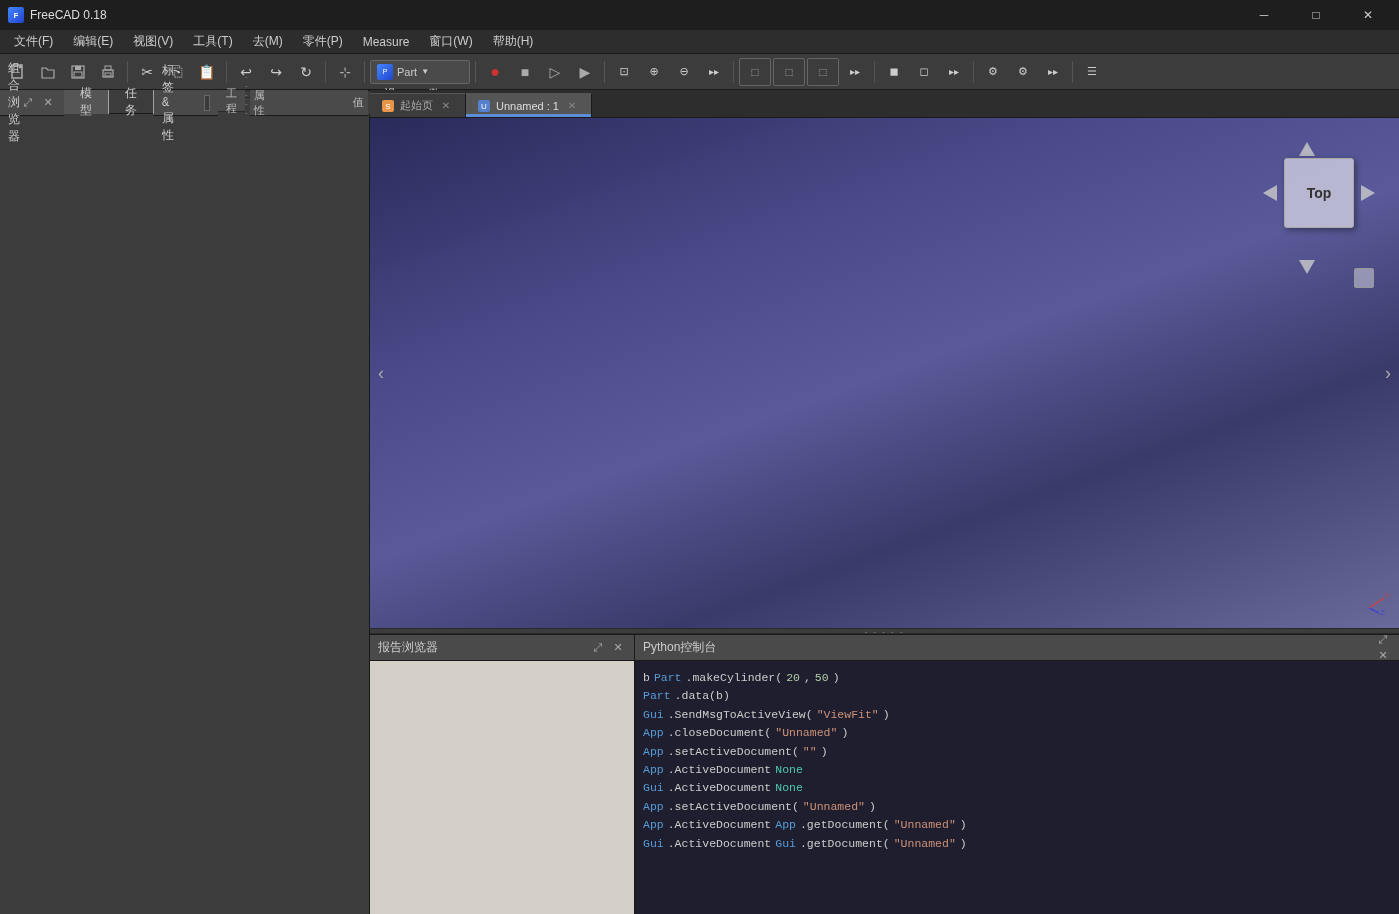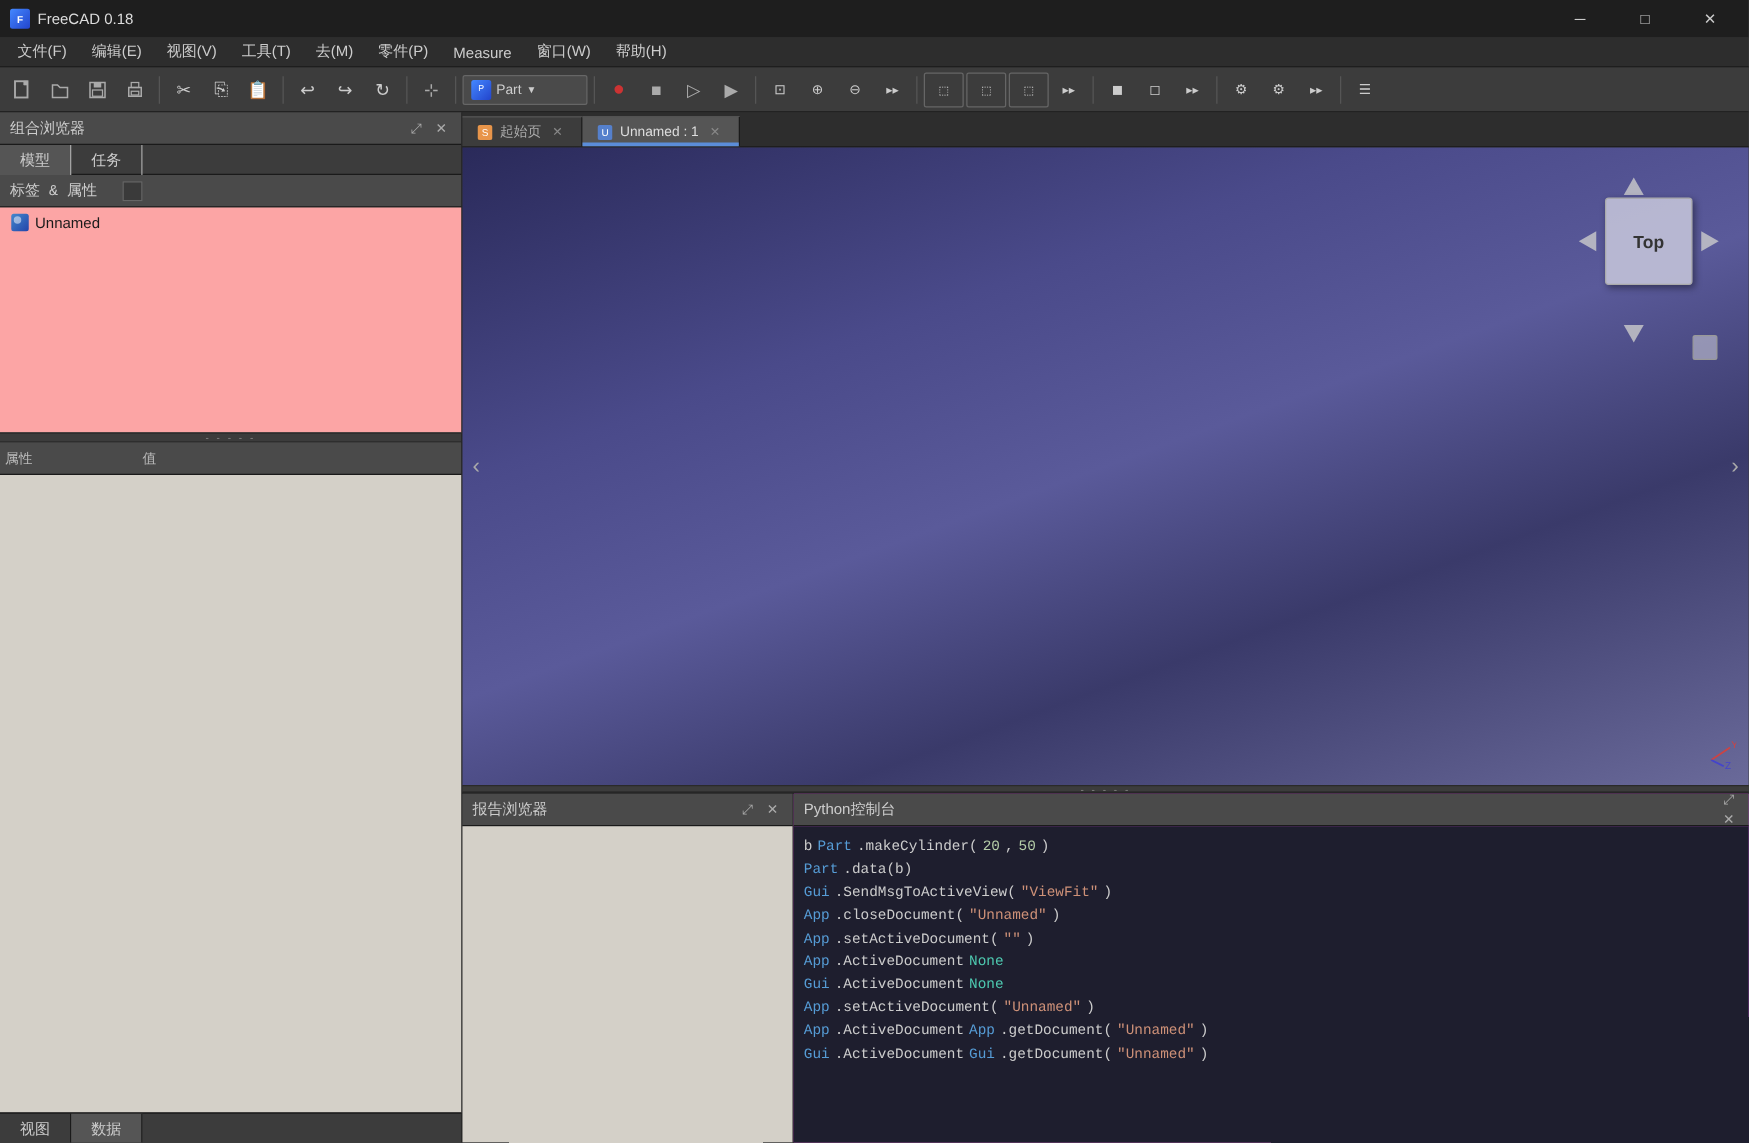--- a/index.html
+++ b/index.html
@@ -16,21 +16,21 @@
     #toolbar-area { height: 36px; background: #3c3c3c; display: flex; align-items: center; padding: 0 4px; gap: 2px; border-bottom: 1px solid #1a1a1a; }
     .tb-btn { width: 28px; height: 28px; background: transparent; border: 1px solid transparent; display: flex; align-items: center; justify-content: center; cursor: pointer; color: #ccc; font-size: 14px; border-radius: 2px; }
     .tb-separator { width: 1px; height: 22px; background: #555; margin: 0 3px; }
     .tb-dropdown { height: 24px; background: #4a4a4a; border: 1px solid #666; color: #ccc; font-size: 11px; padding: 0 6px; display: flex; align-items: center; gap: 4px; min-width: 100px; cursor: pointer; border-radius: 2px; }
     .tb-dropdown-arrow { font-size: 8px; }
 
     
     #main { display: flex; height: calc(914px - 30px - 24px - 36px); }
 
     
-    #left-panel { width: 370px; display: flex; flex-direction: column; background: #3c3c3c; border-right: 1px solid #1a1a1a; }
+    #left-panel { width: 370px; display: flex; flex-direction: row; background: #3c3c3c; border-right: 1px solid #1a1a1a; }
 
     
     #combo-header { height: 26px; background: #4a4a4a; display: flex; align-items: center; justify-content: space-between; padding: 0 8px; border-bottom: 1px solid #1a1a1a; }
     #combo-header .combo-title { font-size: 12px; color: #ccc; }
     #combo-header .combo-actions { display: flex; gap: 4px; }
     .combo-action-btn { width: 16px; height: 16px; background: transparent; border: none; color: #aaa; cursor: pointer; font-size: 11px; display: flex; align-items: center; justify-content: center; }
 
     
     #combo-tabs { height: 24px; background: #3c3c3c; display: flex; border-bottom: 1px solid #1a1a1a; }
     .combo-tab { padding: 0 16px; height: 24px; display: flex; align-items: center; font-size: 12px; color: #ccc; cursor: pointer; border-right: 1px solid #a3a3a3; }
@@ -229,20 +229,23 @@
     <div id="combo-tabs">
       <div class="combo-tab active">模型</div>
       <div class="combo-tab">任务</div>
     </div>
 
     <div id="tag-section">
       <span>标签 &amp; 属性</span>
       <div style="width:16px;height:16px;background:#3a3a3a;border:1px solid #666;cursor:pointer;"></div>
     </div>
 
+    <div id="project-label">
+      <span>工程</span>
+    </div>
 
     <div id="project-tree">
       <div class="tree-item">
         <div class="tree-icon">
           <div class="freecad-icon"></div>
         </div>
         <span>Unnamed</span>
       </div>
     </div>
 

